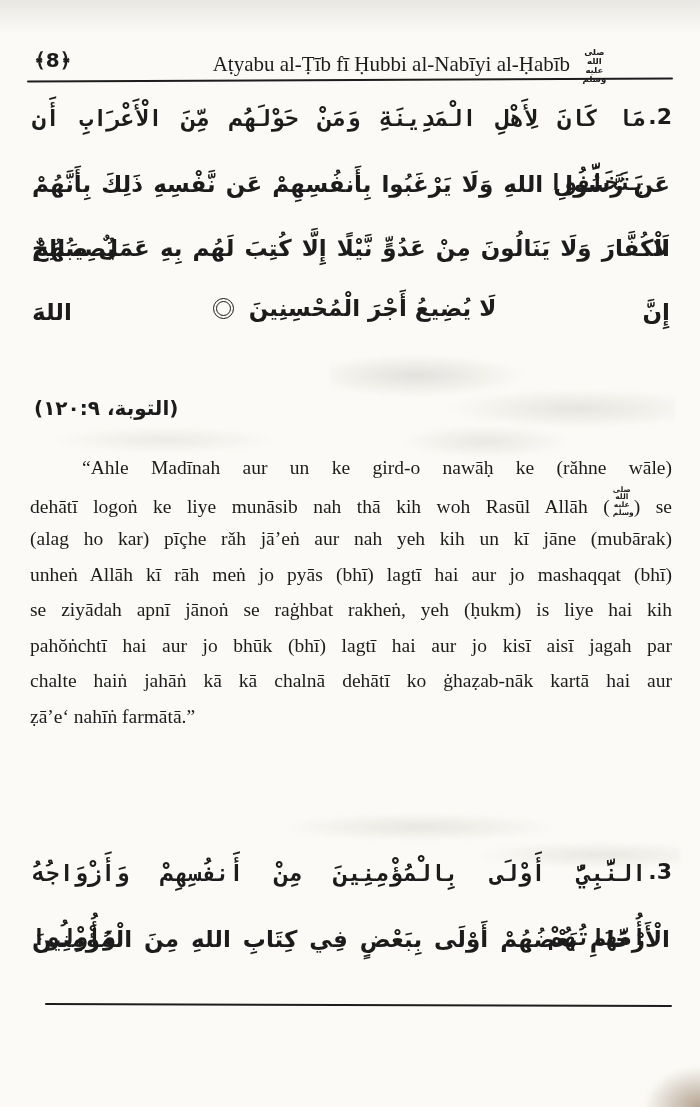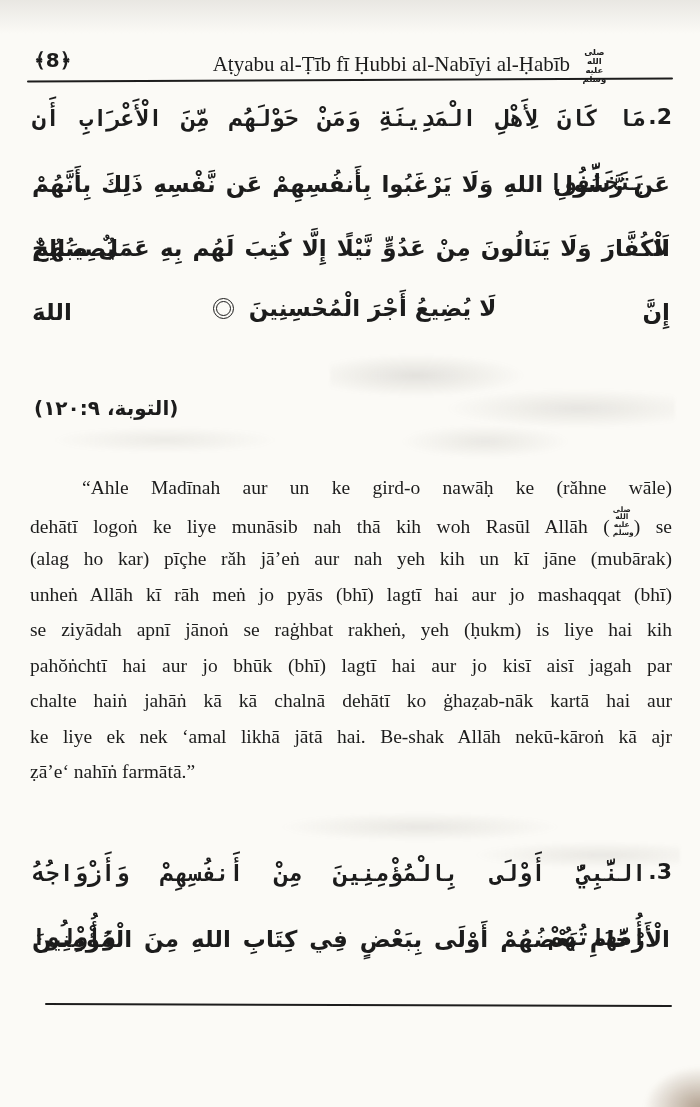--- a/index.html
+++ b/index.html
@@ -60,21 +60,21 @@
 
   
   .citation { position:absolute; top:396px; left:34px; direction:rtl;
     font-family:"DejaVu Sans",sans-serif; font-size:20px; font-weight:bold; }
 
   
   .translation { position:absolute; top:450px; left:30px; right:28px;
     font-size:19.5px; }
   .para-line { height:35.5px; line-height:35.5px;
     text-align:justify; text-align-last:justify; }
-  .para-line.first { padding-left:52px;margin-top:20px; }
+  .para-line.first { padding-left:52px; }
   .para-line.last { text-align-last:left; }
   .honorific-sm { display:inline-block; width:24px; font-size:7.5px; line-height:1.05;
     text-align:center; vertical-align:-3px; font-weight:bold;
     font-family:"DejaVu Sans",sans-serif; direction:rtl; }
 
   
   .footer-rule { position:absolute; top:1004px; left:45px; right:28px; height:2px;
     background:#1d1d1d; border-radius:2px; transform:rotate(0.2deg); }
 </style>
 </head>
@@ -108,21 +108,20 @@
   <div class="citation">(التوبة، ١٢٠:٩)</div>
 
   <div class="translation">
     <div class="para-line first">“Ahle Madīnah aur un ke gird-o nawāḥ ke (rǎhne wāle)</div>
     <div class="para-line"><span>dehātī logoṅ ke liye munāsib nah thā kih woh Rasūl Allāh (</span><span class="honorific-sm">صلى الله عليه وسلم</span><span>) se</span></div>
     <div class="para-line">(alag ho kar) pīçhe rǎh jā’eṅ aur nah yeh kih un kī jāne (mubārak)</div>
     <div class="para-line">unheṅ Allāh kī rāh meṅ jo pyās (bhī) lagtī hai aur jo mashaqqat (bhī)</div>
     <div class="para-line">se ziyādah apnī jānoṅ se raġhbat rakheṅ, yeh (ḥukm) is liye hai kih</div>
     <div class="para-line">pahŏṅchtī hai aur jo bhūk (bhī) lagtī hai aur jo kisī aisī jagah par</div>
     <div class="para-line">chalte haiṅ jahāṅ kā kā chalnā dehātī ko ġhaẓab-nāk kartā hai aur</div>
-    <div class="para-line">ke liye ek nek ‘amal likhā jātā hai. Be-shak Allāh nekū-kāroṅ kā ajr</div>
     <div class="para-line last">ẓā’e‘ nahīṅ farmātā.”</div>
   </div>
 
   <div class="ghost ghost-c"></div>
 
   <div class="verse verse-3">
     <span class="verse-num">.3</span>
     <div class="arabic-line first">النَّبِيُّ أَوْلَى بِالْمُؤْمِنِينَ مِنْ أَنفُسِهِمْ وَأَزْوَاجُهُ أُمَّهَاتُهُمْ وَأُوْلُوا</div>
     <div class="arabic-line">الْأَرْحَامِ بَعْضُهُمْ أَوْلَى بِبَعْضٍ فِي كِتَابِ اللهِ مِنَ الْمُؤْمِنِينَ</div>
   </div>

